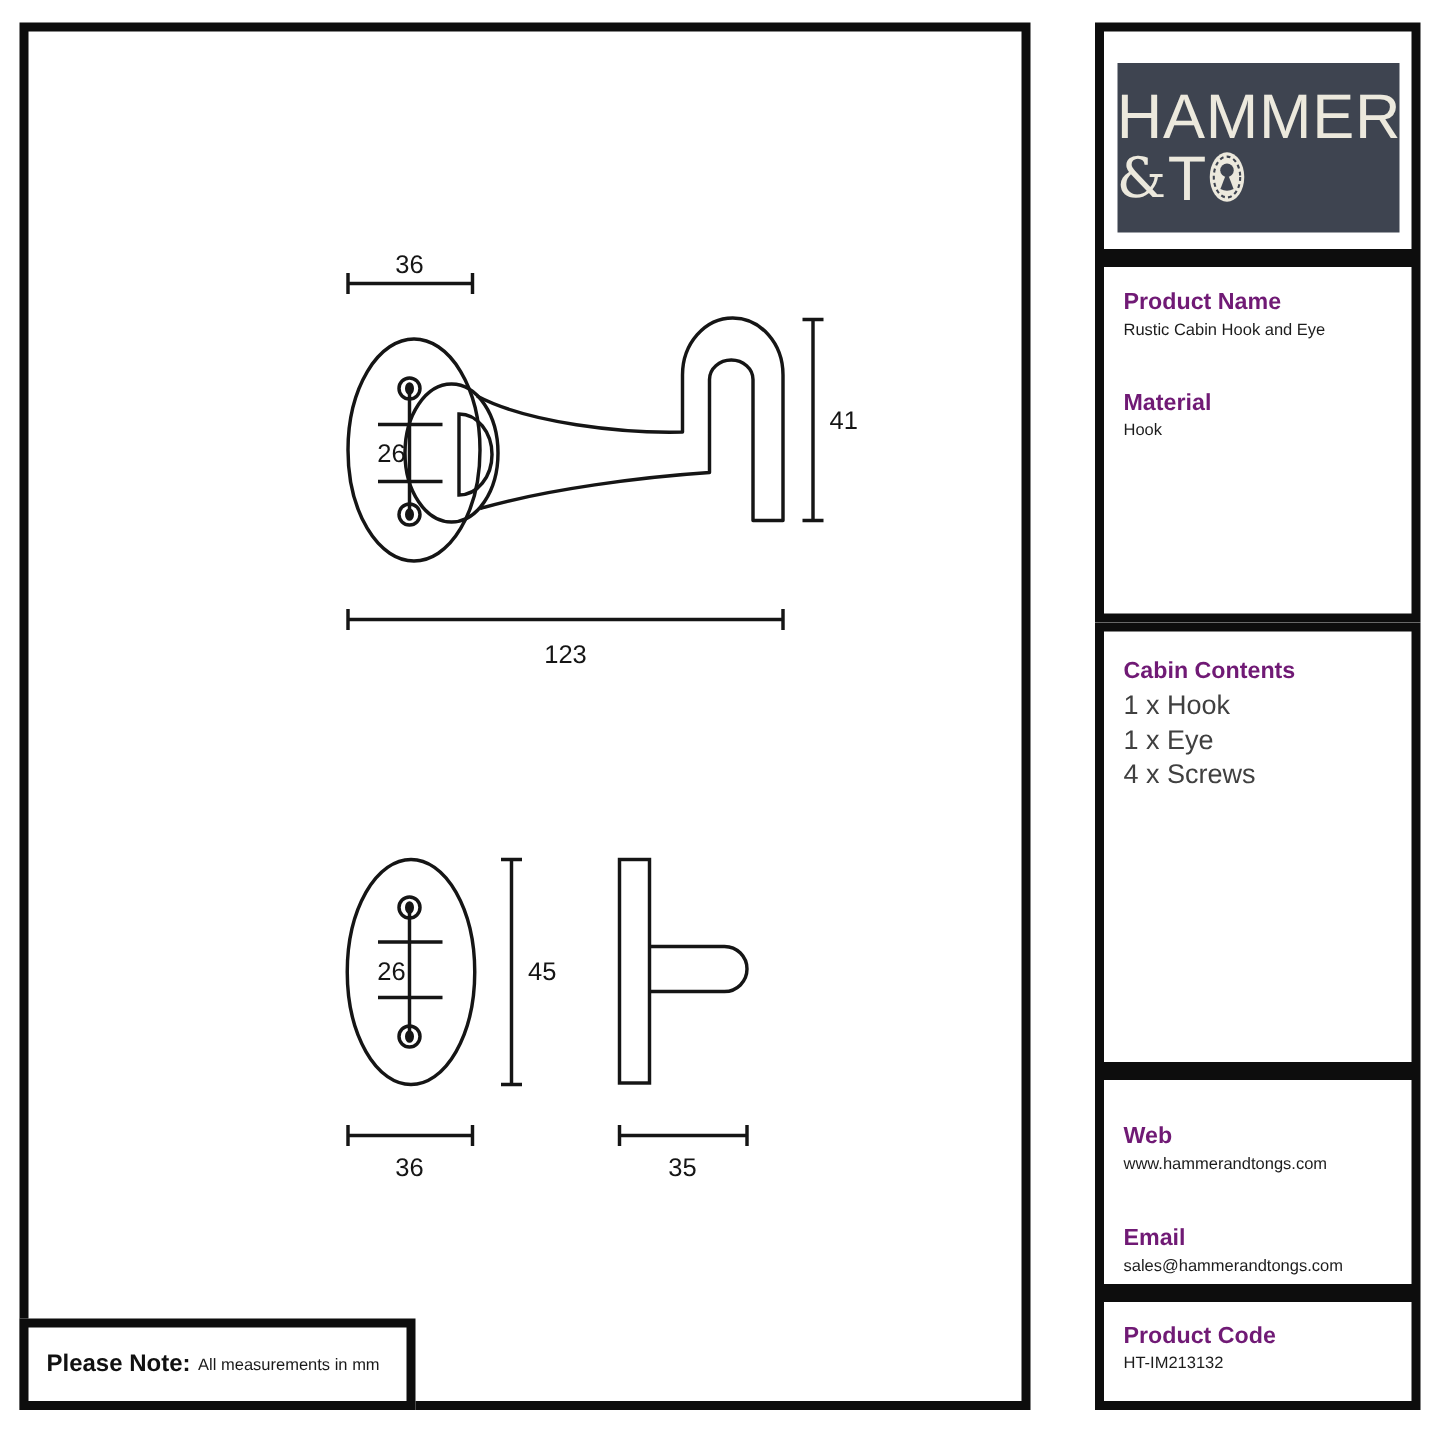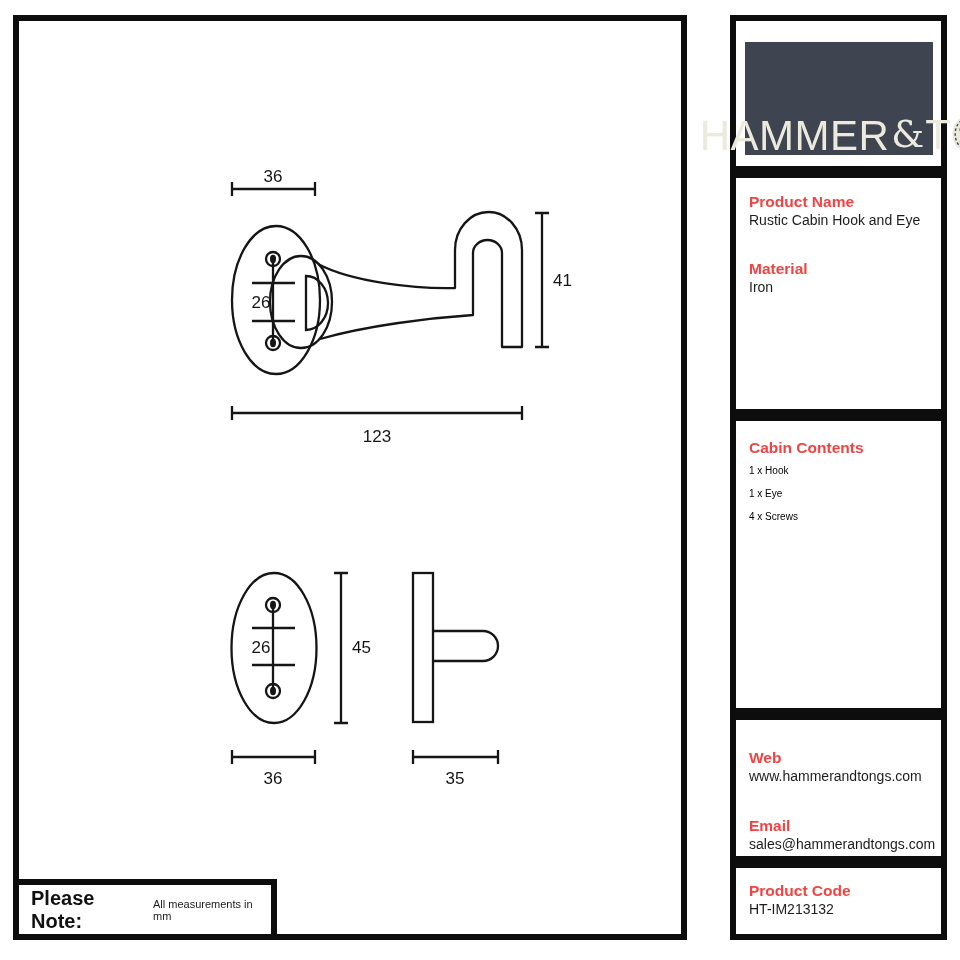--- a/index.html
+++ b/index.html
@@ -9,41 +9,41 @@
     -webkit-font-smoothing:antialiased;
   }
   .box{position:absolute;box-sizing:border-box;border:6px solid #0d0d0d;background:#fff;}
 
   
   #drawing-panel{left:13px;top:15px;width:674px;height:925px;padding-left:33px;}
   #drawing-svg{position:absolute;left:0;top:0;}
 
   
   #note-box{left:13px;top:879px;width:264px;height:61px;display:flex;align-items:center;padding-left:12px;}
-  #note-box .nb{font-weight:700;font-size:20px;}
+  #note-box .nb{font-weight:700;font-size:16px;}
   #note-box .nt{font-size:11px;margin-left:5px;color:#1a1a1a;}
 
   
   .sbox{left:730px;width:217px;}
   #logo-box{top:15px;height:157px;}
   #info-box{top:172px;height:243px;padding:14px 12px 0 13px;}
   #pack-box{top:415px;height:299px;padding:15px 12px 0 13px;}
   #contact-box{top:714px;height:148px;padding:12px 12px 0 13px;}
   #code-box{top:862px;height:78px;padding:13px 12px 0 13px;}
 
-  .h{font-weight:700;font-size:15.5px;line-height:19px;color:#ef4444;}
-  .v{font-size:14px;line-height:19px;color:#1c1c1c;}
+  .h{font-weight:700;font-size:15.5px;line-height:19px;color:#701a75;}
+  .v{font-size:11px;line-height:19px;color:#1c1c1c;}
   .grp{margin-bottom:29px;}
   .grp2{margin-bottom:30px;margin-top:16px;}
-  .pack-line{font-size:10px;line-height:23px;color:#000000;}
+  .pack-line{font-size:18px;line-height:23px;color:#404040;}
 
   
   #logo-plate{
     width:188px;height:113px;margin:21px auto 0 auto;background:#3e4450;
-    display:flex;flex-direction:row;align-items:flex-end;justify-content:center;
+    display:flex;flex-direction:column;align-items:flex-start;justify-content:center;
     gap:2px;
   }
   .logo-line1{
     color:#ece9dd;font-size:42px;line-height:38px;letter-spacing:.5px;font-weight:400;
   }
   .logo-line2{display:flex;align-items:center;color:#ece9dd;line-height:40px;}
   .logo-amp{font-family:"DejaVu Serif", serif;font-size:37px;margin-right:1px;}
   .logo-l2{font-size:42px;font-weight:400;letter-spacing:.5px;}
   .keyhole-svg{margin:0 1px 2px 1px;}
 </style>
@@ -143,21 +143,21 @@
   </div>
 </div>
 
 <div class="box sbox" id="info-box">
   <div class="grp">
     <div class="h">Product Name</div>
     <div class="v">Rustic Cabin Hook and Eye</div>
   </div>
   <div class="grp2">
     <div class="h">Material</div>
-    <div class="v">Iron</div>
+    <div class="v">Hook</div>
   </div>
 </div>
 
 <div class="box sbox" id="pack-box">
   <div class="h" style="line-height:23px;">Cabin Contents</div>
   <div class="pack-line">1 x Hook</div>
   <div class="pack-line">1 x Eye</div>
   <div class="pack-line">4 x Screws</div>
 </div>
 

